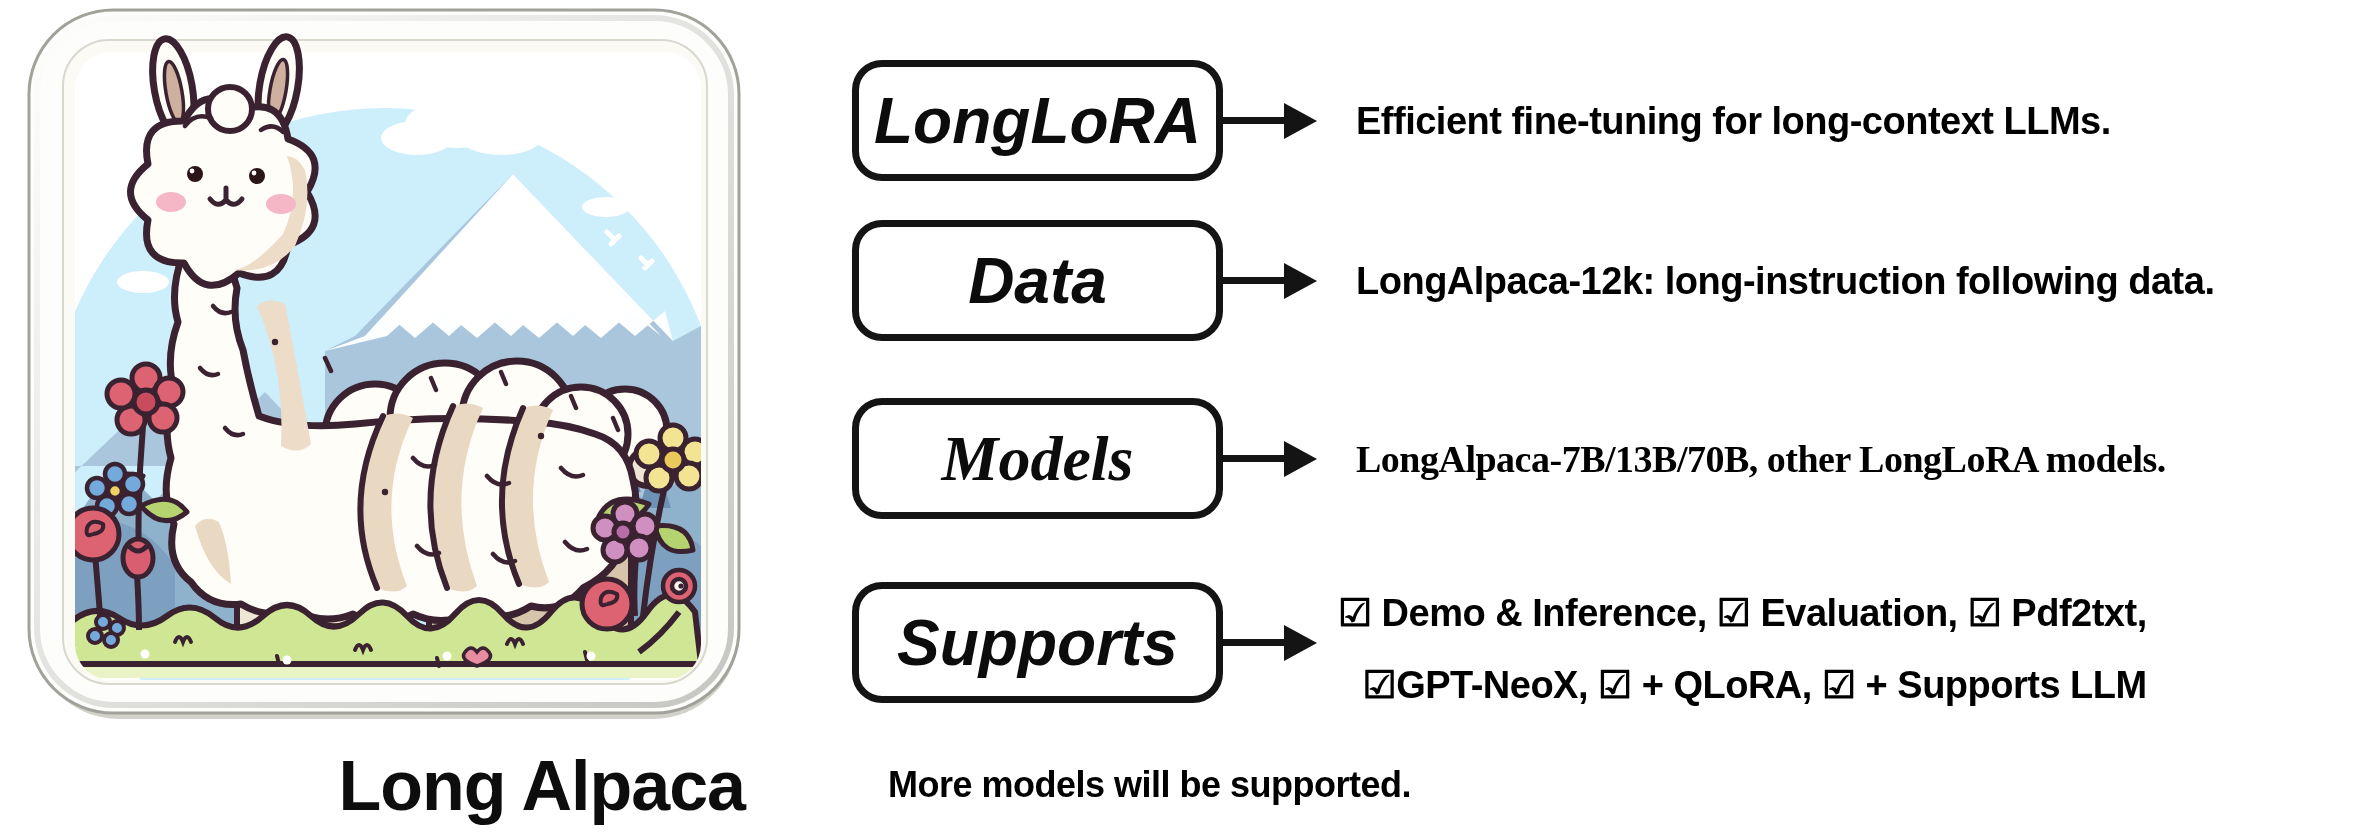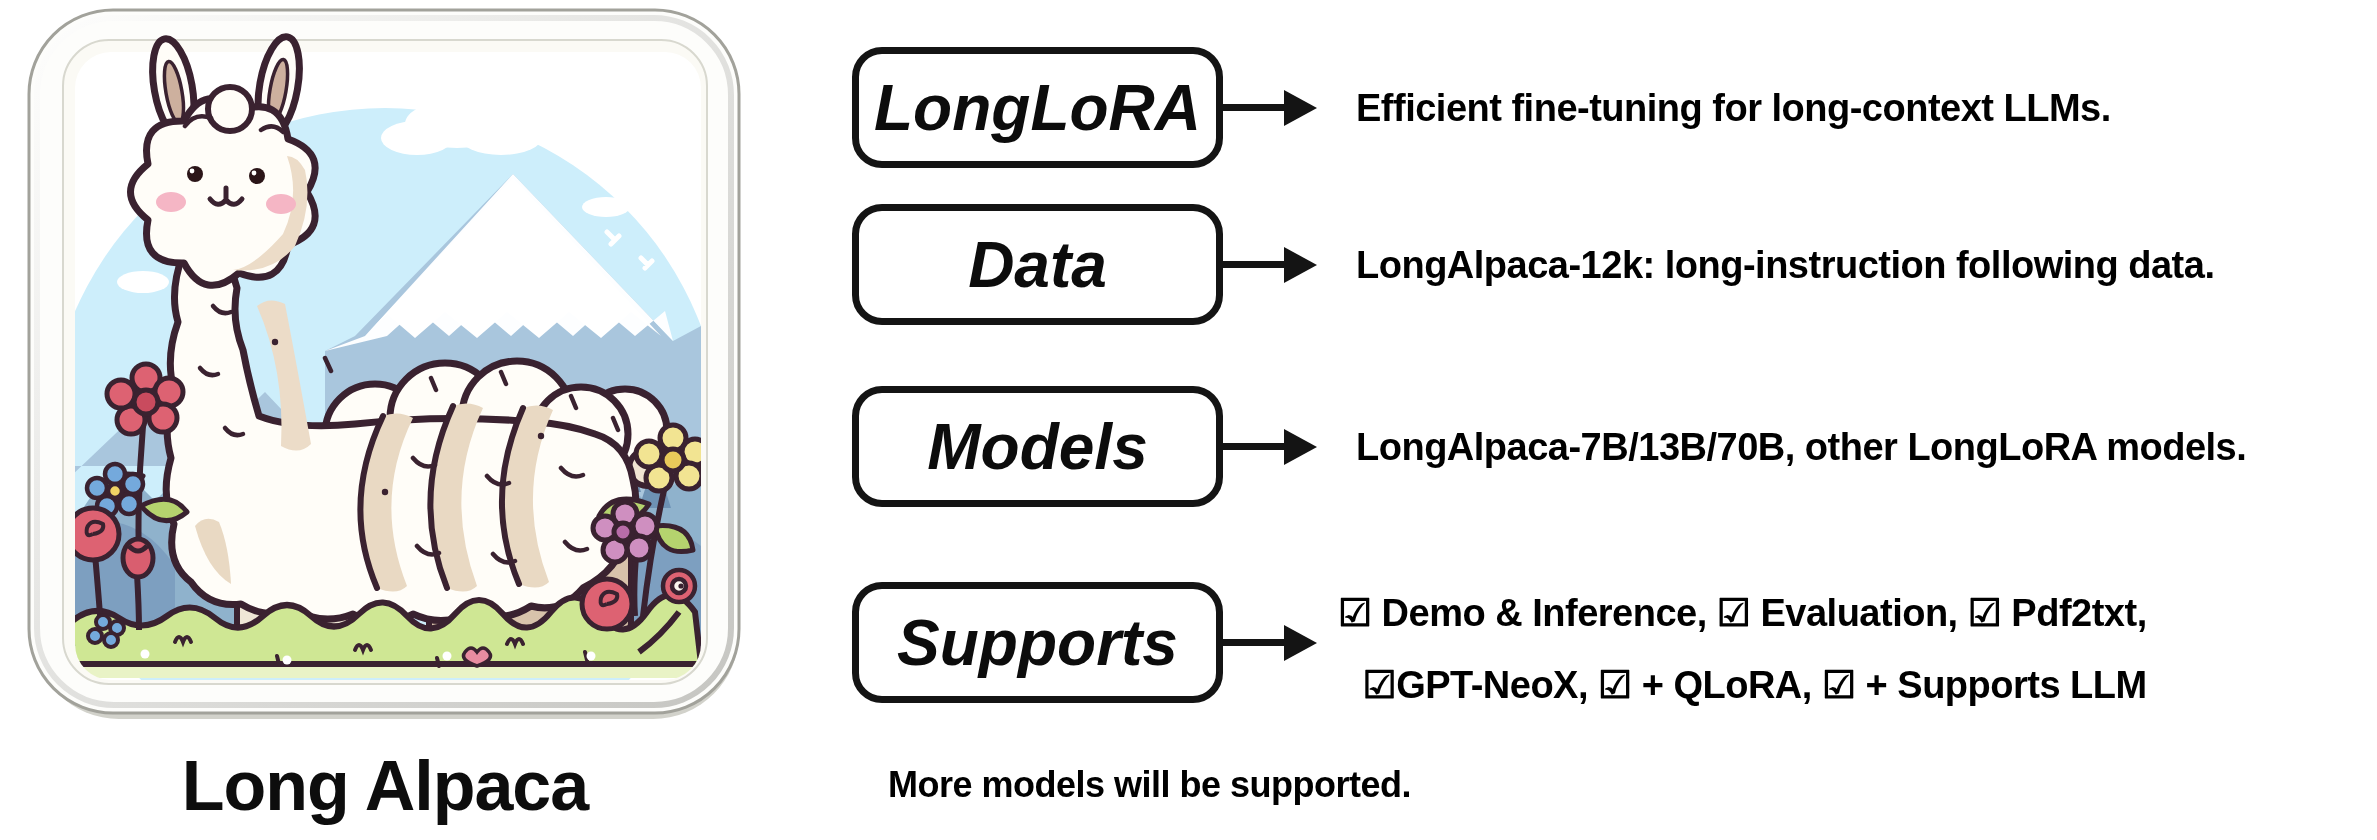--- a/index.html
+++ b/index.html
@@ -3,26 +3,26 @@
 <meta charset="utf-8">
 <style>
   html,body{margin:0;padding:0;background:#ffffff;}
   .canvas{
     position:relative;width:2377px;height:840px;background:#ffffff;overflow:hidden;
     font-family:"Liberation Sans", sans-serif;color:#000;
   }
   
   .badge{position:absolute;left:25px;top:6px;width:720px;height:715px;}
   .logo-caption{
-    position:absolute;left:25px;top:746px;width:720px;text-align:center;
+    position:absolute;left:25px;top:746px;width:720px;text-align:right;
     font-size:70px;font-weight:700;letter-spacing:-1px;color:#0d0d0d;white-space:nowrap;
   }
   
   .flow-row{position:absolute;left:852px;height:121px;display:flex;align-items:center;}
-  .row-1{top:47px;border-radius:24px;} .row-2{top:204px;} .row-3{top:386px;} .row-4{top:582px;text-align:right;}
+  .row-1{top:60px;border-radius:24px;} .row-2{top:220px;} .row-3{top:398px;font-family:Liberation Serif, serif;} .row-4{top:582px;text-align:right;}
   .flow-box{
     box-sizing:border-box;width:371px;height:121px;border:7px solid #141414;border-radius:30px;
     background:#ffffff;display:flex;align-items:center;justify-content:center;flex:0 0 auto;
   }
   .flow-box-label{
     font-style:italic;font-weight:700;font-size:64px;color:#0c0c0c;letter-spacing:0px;white-space:nowrap;
   }
   .arrow{position:absolute;left:371px;top:50%;transform:translateY(-50%);width:95px;height:36px;}
   .arrow-shaft{position:absolute;left:0;top:14.5px;width:63px;height:7px;background:#141414;}
   .arrow-head{

